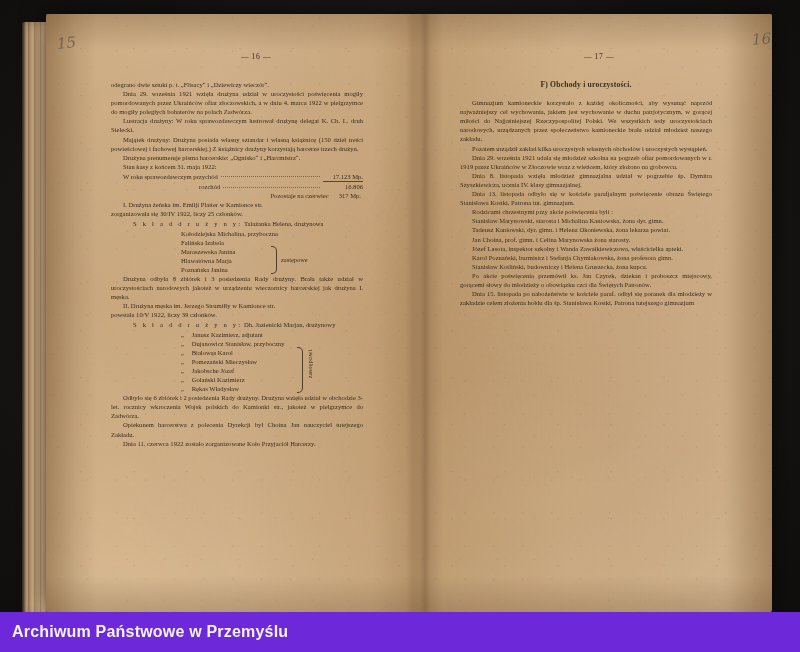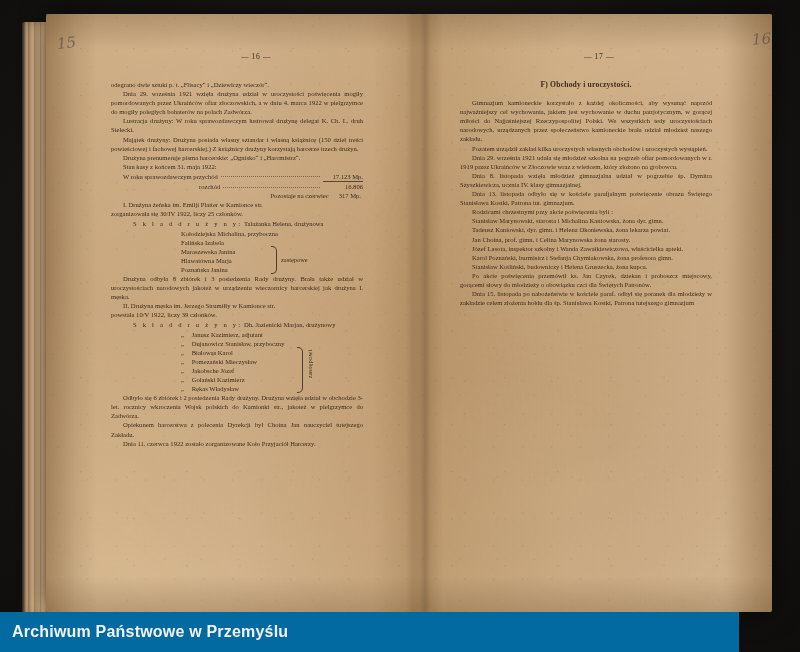--- a/index.html
+++ b/index.html
@@ -237,23 +237,23 @@
     transform: rotate(-6deg);
   }
   .hand-left  { left: 57px;  top: 34px; }
   .hand-right { left: 752px; top: 30px; transform: rotate(-4deg); }
 
   
   .watermark {
     position: absolute;
     left: 0;
     bottom: 0;
-    width: 739px;
+    width: 800px;
     height: 40px;
-    background: #0369a1;
+    background: #6d28d9;
     display: flex;
     align-items: center;
   }
   .watermark span {
     color: #f2f2f2;
     font-family: "Liberation Sans", sans-serif;
     font-size: 16px;
     font-weight: bold;
     padding-left: 12px;
     letter-spacing: .2px;

